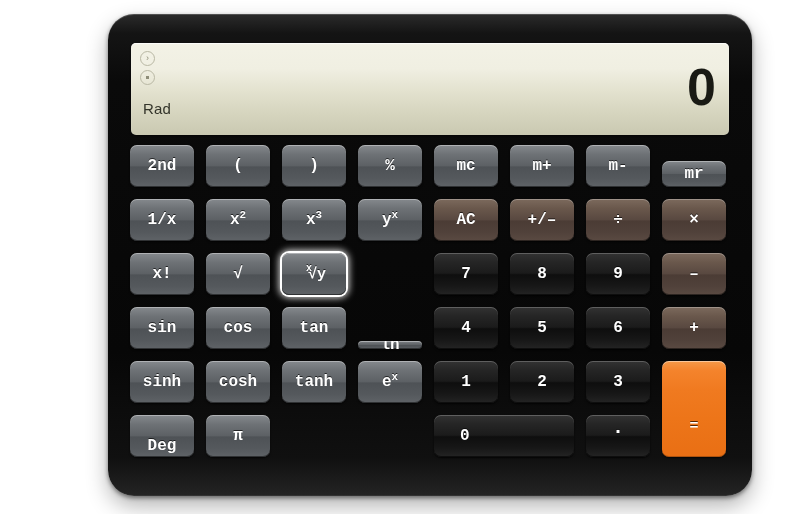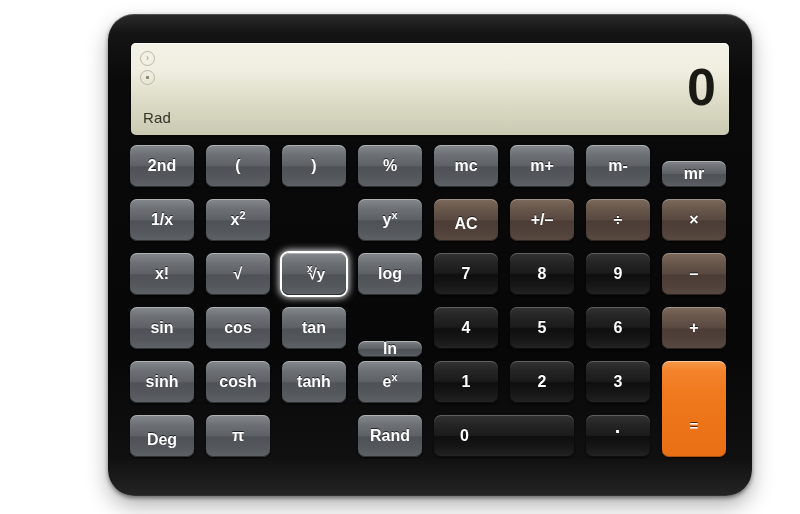--- a/index.html
+++ b/index.html
@@ -97,21 +97,21 @@
     font-size: 52px;
     font-weight: bold;
     color: #191a14;
     line-height: 1;
     letter-spacing: -1px;
   }
 
   .disp-mode {
     position: absolute;
     left: 12px;
-    bottom: 9px;
+    bottom: 18px;
     font-size: 15px;
     color: #33342a;
     letter-spacing: 0.2px;
   }
 
   
   .keypad {
     position: absolute;
     left: 22px;
     top: 131px;
@@ -121,22 +121,22 @@
     grid-template-columns: repeat(8, 64px);
     grid-template-rows: repeat(6, 42px);
     column-gap: 12px;
     row-gap: 12px;
   }
 
   .key {
     position: relative;
     border-radius: 7px;
     border: none;
-    padding: 8px;
-    font-family: Liberation Sans, sans-serif;
+    padding: 2px;
+    font-family: Liberation Mono, monospace;
     font-size: 16px;
     font-weight: bold;
     color: #ffffff;
     text-shadow: 0 -1px 0 rgba(0,0,0,0.65);
     cursor: pointer;
     display: flex;
     align-items: center;
     justify-content: center;
     box-sizing: border-box;
     user-select: none;
@@ -285,47 +285,47 @@
         </button>
         <button class="key k-gray" style="grid-area: 1 / 8; margin-top: 16px;">
           <span>mr</span>
         </button>
         <button class="key k-gray" style="grid-area: 2 / 1;">
           <span>1/x</span>
         </button>
         <button class="key k-gray" style="grid-area: 2 / 2;">
           <span>x<sup>2</sup></span>
         </button>
+        <button class="key k-gray" style="grid-area: 2 / 3;">
+          <span>x<sup>3</sup></span>
+        </button>
         <button class="key k-gray" style="grid-area: 2 / 4;">
           <span>y<sup>x</sup></span>
         </button>
-        <button class="key k-brown" style="grid-area: 2 / 5; align-items: flex-end;">
+        <button class="key k-brown" style="grid-area: 2 / 5;">
           <span>AC</span>
         </button>
         <button class="key k-brown" style="grid-area: 2 / 6;">
           <span>+/–</span>
         </button>
         <button class="key k-brown" style="grid-area: 2 / 7;">
           <span>÷</span>
         </button>
         <button class="key k-brown" style="grid-area: 2 / 8;">
           <span>×</span>
         </button>
         <button class="key k-gray" style="grid-area: 3 / 1;">
           <span>x!</span>
         </button>
         <button class="key k-gray" style="grid-area: 3 / 2;">
           <span>√</span>
         </button>
         <button class="key k-gray k-focus" style="grid-area: 3 / 3;">
           <span><span class="radical"><span class="idx">x</span>√y</span></span>
         </button>
-        <button class="key k-gray" style="grid-area: 3 / 4;">
-          <span>log</span>
-        </button>
         <button class="key k-black" style="grid-area: 3 / 5;">
           <span>7</span>
         </button>
         <button class="key k-black" style="grid-area: 3 / 6;">
           <span>8</span>
         </button>
         <button class="key k-black" style="grid-area: 3 / 7;">
           <span>9</span>
         </button>
         <button class="key k-brown" style="grid-area: 3 / 8;">
@@ -378,23 +378,20 @@
         </button>
         <button class="key k-orange span-row2" style="grid-area: 5 / 8 / span 2;">
           <span><span class="eq-glyph">=</span></span>
         </button>
         <button class="key k-gray" style="grid-area: 6 / 1; align-items: flex-end;">
           <span>Deg</span>
         </button>
         <button class="key k-gray" style="grid-area: 6 / 2;">
           <span>π</span>
         </button>
-        <button class="key k-gray" style="grid-area: 6 / 4;">
-          <span>Rand</span>
-        </button>
         <button class="key k-black span-col2 k-wide-label" style="grid-area: 6 / 5 / auto / span 2;">
           <span>0</span>
         </button>
         <button class="key k-black" style="grid-area: 6 / 7;">
           <span><span class="dot-glyph">·</span></span>
         </button>
       </div>
 
   </div>
 </div>

